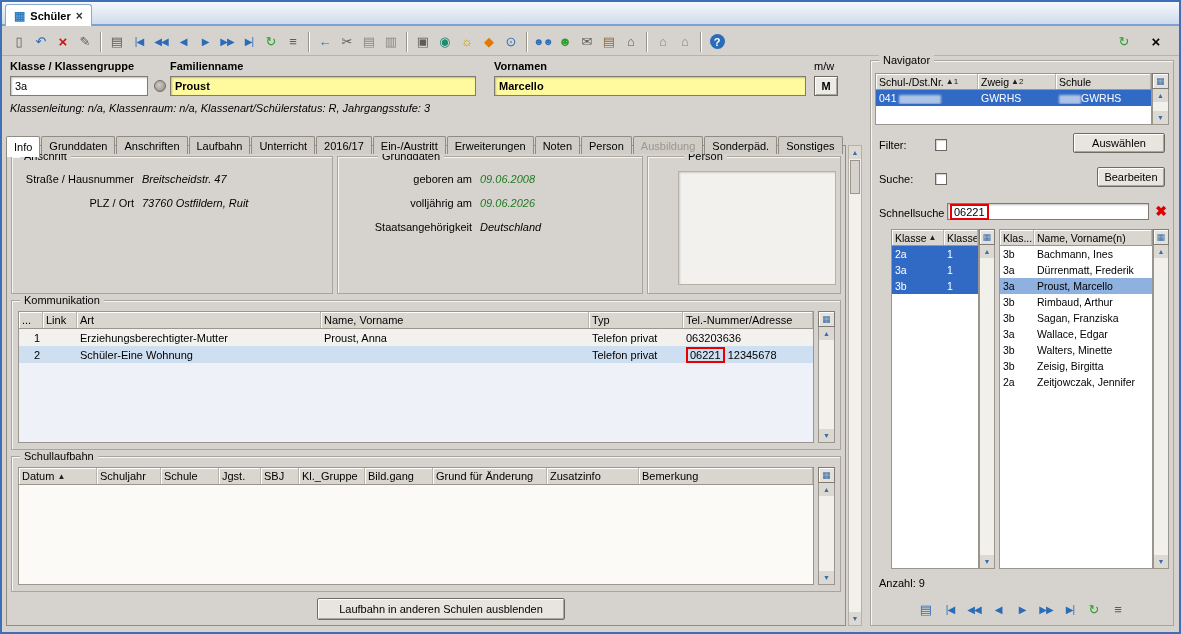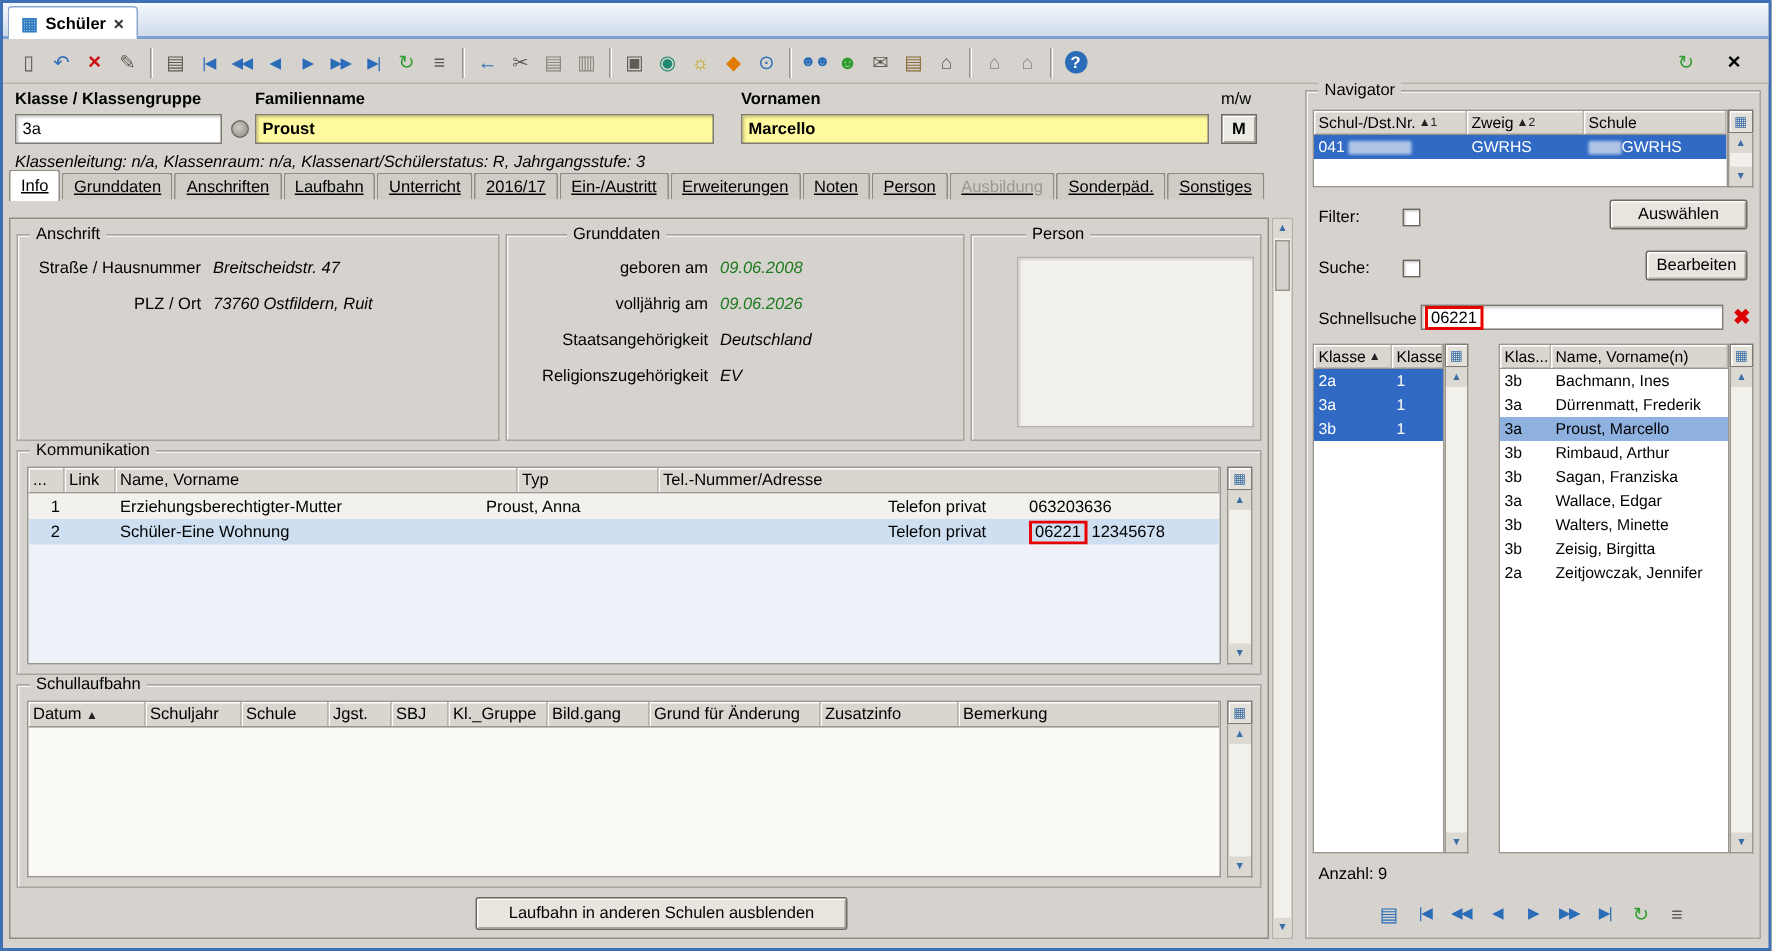--- a/index.html
+++ b/index.html
@@ -39,21 +39,21 @@
            font-family:"Liberation Sans",sans-serif; font-size:11px; }
   .field.yellow { background:#fffa9e; font-weight:bold; }
   .dot-btn { position:absolute; width:12px; height:12px; border-radius:50%;
              background:radial-gradient(circle at 4px 4px,#cfccc5,#8d897f); border:1px solid #6f6b63; }
   .mw-btn { position:absolute; width:24px; height:20px; background:#eceae4; border:1px solid #6f6b63;
             box-shadow: inset 1px 1px 0 #fff, inset -1px -1px 0 #a9a59c; font-weight:bold;
             display:flex; align-items:center; justify-content:center; cursor:pointer; }
   .info-line { position:absolute; font-style:italic; }
 
   
-  .tabs { position:absolute; top:56px; left:4px; height:21px; display:flex; align-items:flex-end; z-index:3;text-decoration:underline; }
+  .tabs { position:absolute; top:80px; left:4px; height:21px; display:flex; z-index:3; }
   .tab { height:18px; padding:0 7px; border:1px solid #908c84; border-bottom:none; background:#d0cdc6;
          display:flex; align-items:center; margin-right:1px; border-radius:2px 2px 0 0; cursor:pointer; white-space:nowrap; }
   .tab.active { height:21px; background:#fff; margin-bottom:-1px; z-index:4; }
   .tab.disabled { color:#9b978f; }
 
   .content { position:absolute; top:89px; left:4px; width:840px; bottom:6px;
              border:1px solid #908c84; background:#d6d3ce; }
 
   
   .fs { position:absolute; border:1px solid #a9a59c;
@@ -233,40 +233,39 @@
           <span class="fvalue green">09.06.2008</span>
         </div>
         <div class="frow" style="left:4px;top:40px;right:4px">
           <span class="flabel" style="width:138px">volljährig am</span>
           <span class="fvalue green">09.06.2026</span>
         </div>
         <div class="frow" style="left:4px;top:64px;right:4px">
           <span class="flabel" style="width:138px">Staatsangehörigkeit</span>
           <span class="fvalue">Deutschland</span>
         </div>
-        <div class="frow" style="left:4px;top:88px;right:4px">
-          <span class="flabel" style="width:138px">Religionszugehörigkeit</span>
-          <span class="fvalue">EV</span>
-        </div>
       </div>
 
       <div class="fs" style="left:640px;top:10px;width:194px;height:138px">
         <span class="fs-title" style="left:36px">Person</span>
         <div class="photo-box" style="left:30px;top:14px;width:158px;height:114px"></div>
       </div>
 
       <div class="fs" style="left:4px;top:154px;width:830px;height:150px">
         <span class="fs-title">Kommunikation</span>
         <div class="tbl" style="left:6px;top:10px;right:26px;bottom:6px">
           <div class="tbl-head">
             <div class="th" style="width:24px">
                 <span>...</span>
               </div>
             <div class="th" style="width:34px">
                 <span>Link</span>
+              </div>
+            <div class="th" style="width:244px">
+                <span>Art</span>
               </div>
             <div class="th" style="width:268px">
                 <span>Name, Vorname</span>
               </div>
             <div class="th" style="width:94px">
                 <span>Typ</span>
               </div>
             <div class="th" style="flex:1">
                 <span>Tel.-Nummer/Adresse</span>
               </div>
@@ -400,21 +399,21 @@
       <span class="lbl-plain" style="position:absolute;left:8px;top:112px">Suche:</span>
       <span class="chk" style="left:64px;top:112px"></span>
       <div class="push-btn" style="right:8px;top:106px;width:68px;height:20px">Bearbeiten</div>
 
       <span class="lbl-plain" style="position:absolute;left:8px;top:146px">Schnellsuche</span>
       <div class="search-input" style="left:76px;top:142px;right:24px">
         <span class="ann-red">06221</span>
       </div>
       <span class="red-x" style="right:6px;top:142px">✖</span>
 
-      <div class="list-wrap" style="left:4px;top:168px;width:104px;bottom:56px">
+      <div class="list-wrap" style="left:20px;top:168px;width:104px;bottom:56px">
         <div class="nav-tbl">
           <div class="nt-head">
             <div class="nt-th" style="width:52px">
                 <span>Klasse</span>
                 <span class="sort">▲</span>
               </div>
             <div class="nt-th" style="flex:1">
                 <span>Klasse...</span>
               </div>
           </div>

